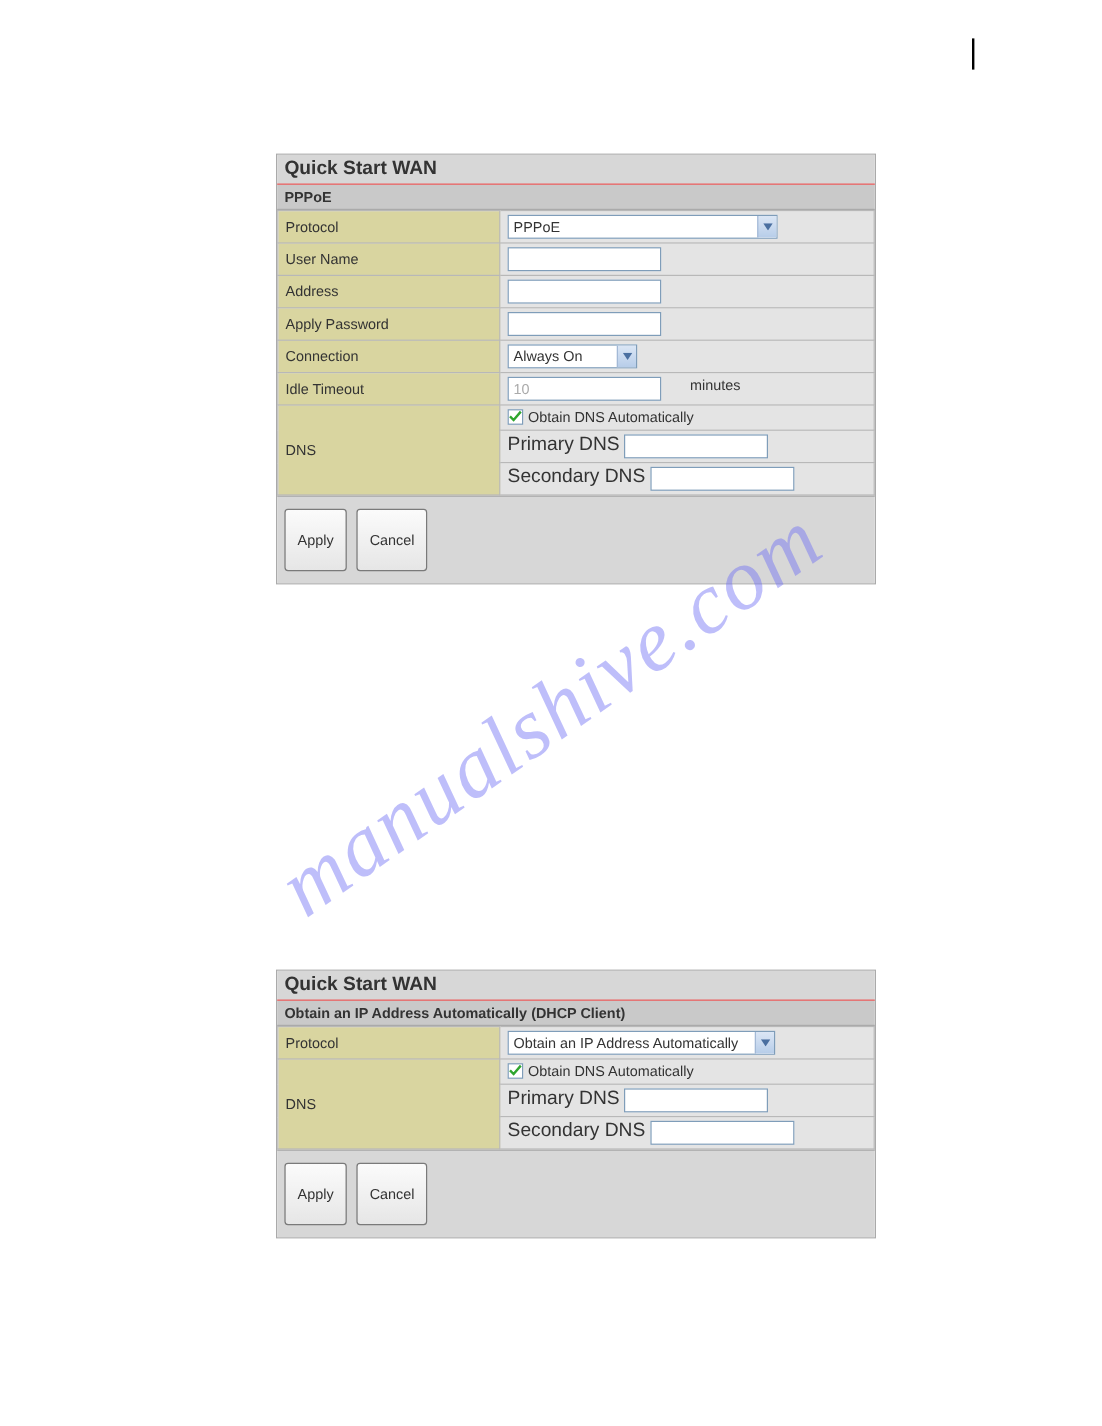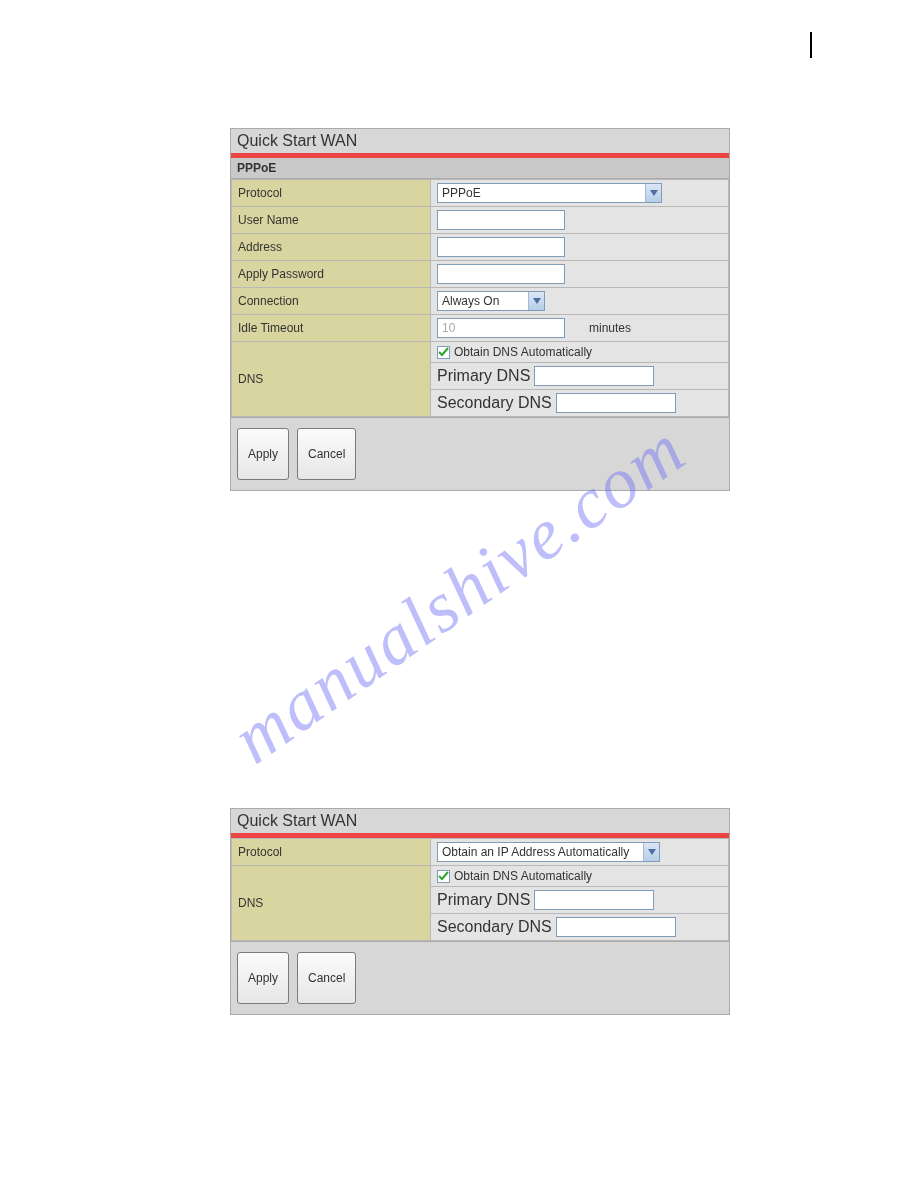--- a/index.html
+++ b/index.html
@@ -22,51 +22,51 @@
   }
   .panel {
     position: absolute;
     width: 500px;
     border: 1px solid #aaa;
   }
   .panel.top { left: 230px; top: 128px; }
   .panel.bottom { left: 230px; top: 808px; }
   .title {
     background: #d7d7d7;
-    font-weight: normal;
+    font-weight: bold;
     font-size: 16px;
     padding: 3px 6px;
-    border-bottom: 5px solid #ef4444;
+    border-bottom: 1px solid #ef4444;
   }
   .subtitle {
     background: #c9c9c9;
     font-weight: bold;
     font-size: 12px;
     padding: 3px 6px;
     border-bottom: 1px solid #aaa;
   }
   table {
     border-collapse: collapse;
     width: 100%;
   }
   td {
     border: 1px solid #b8b8b8;
     padding: 3px 6px;
     vertical-align: middle;
     font-size: 12px;
   }
   td.lbl {
     background: #d9d5a0;
-    width: 199px;
+    width: 185px;
     color: #333;
   }
   td.val {
     background: #e4e4e4;
   }
-  .val-inner { display: flex; align-items: center; gap: 4px; }
+  .val-inner { display: flex; align-items: flex-start; gap: 4px; }
   .sublbl {
     display: inline-block;
     min-width: 92px;
     color: #333;
     font-size: 16px;
   }
   .select {
     display: inline-flex;
     align-items: center;
     justify-content: space-between;
@@ -229,20 +229,21 @@
   </tbody>
     </table>
   <div class="btnrow">
     <button class="btn">Apply</button>
     <button class="btn">Cancel</button>
   </div>
 </div>
 
 <div class="panel bottom">
   <div class="title">Quick Start WAN</div>
+  <div class="subtitle">Obtain an IP Address Automatically (DHCP Client)</div>
   <table>
     <tbody>
         <tr>
       <td class="lbl">Protocol</td>
       <td class="val">
         <div class="select" style="width:223px">
           <span>Obtain an IP Address Automatically</span>
           <span class="arrow">
                 <svg viewBox="0 0 8 6">
                   <path d="M0 0 L8 0 L4 6 Z" fill="#4a6fa0"></path>

